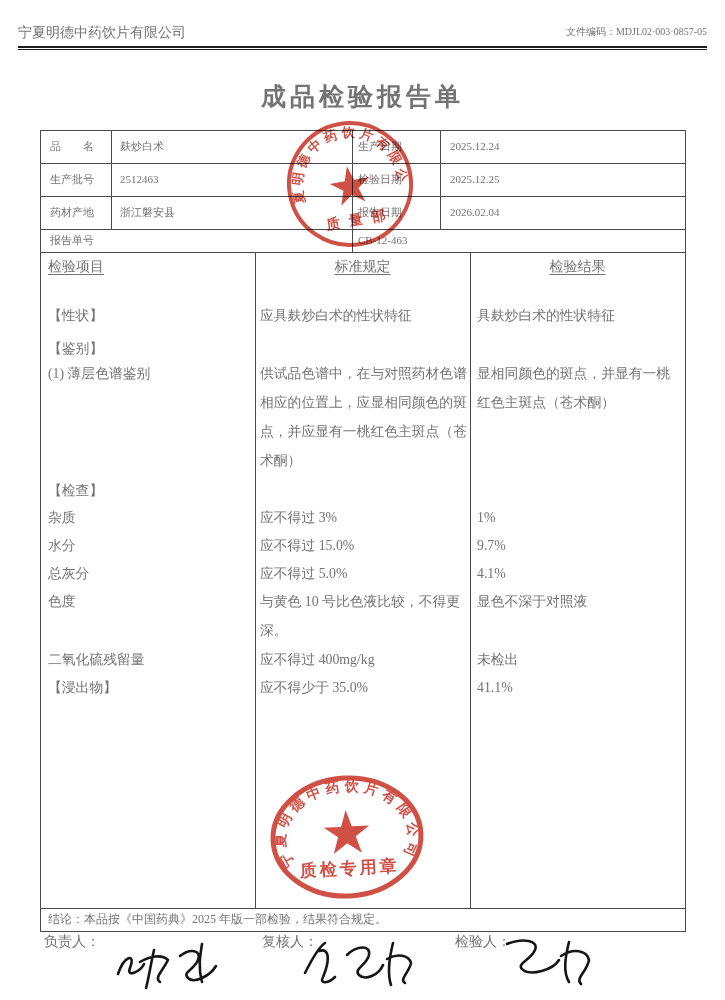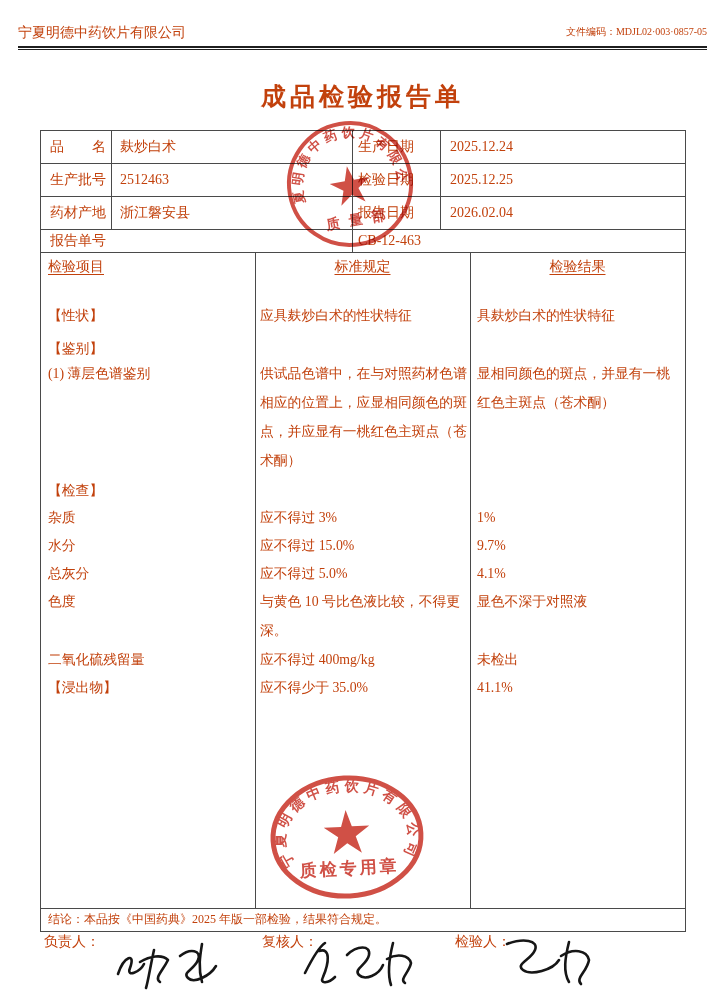--- a/index.html
+++ b/index.html
@@ -1,33 +1,33 @@
 <!DOCTYPE html>
 <html><head>
 <meta charset="utf-8">
 <style>
   html,body { margin:0; padding:0; background:#ffffff; }
   .page {
     position:relative; width:725px; height:1000px; background:#fff;
-    font-family:"Liberation Serif","DejaVu Serif",serif; color:#c2410c;
+    font-family:"Liberation Serif","DejaVu Serif",serif; color:#737373;
     overflow:hidden;
   }
   .abs { position:absolute; }
   
   .company { left:18px; top:24px; font-size:14px; }
   .doccode { right:18px; top:25px; font-size:10px; }
   .rule1 { left:18px; top:46px; width:689px; height:2px; background:#1f1f1f; }
   .rule2 { left:18px; top:49px; width:689px; height:1px; background:#1f1f1f; }
   .title { left:40px; top:80px; width:645px; text-align:center;
            font-size:25px; font-weight:bold; letter-spacing:4px; }
   
   .hline { position:absolute; left:40px; width:646px; height:1px; background:#4a4a4a; }
   .vline { position:absolute; width:1px; background:#4a4a4a; }
   
-  .cell { position:absolute; font-size:14px; line-height:33px; white-space:nowrap; }
+  .cell { position:absolute; font-size:11px; line-height:33px; white-space:nowrap; }
   .rowy0 { top:130px; height:33px; } .rowy1 { top:163px; height:33px; }
   .rowy2 { top:196px; height:33px; } .rowy3 { top:229px; height:23px; line-height:23px; }
   .lx1 { left:50px; } .vx1 { left:120px; } .lx2 { left:358px; } .vx2 { left:450px; }
   
   .thead { position:absolute; top:258px; font-size:14px; }
   .thead span { text-decoration:underline; text-underline-offset:3px; }
   .th1 { left:48px; } .th2 { left:255px; width:215px; text-align:center; }
   .th3 { left:470px; width:215px; text-align:center; }
   .trow { position:absolute; left:0; width:725px; }
   .tcell { position:absolute; font-size:13.8px; line-height:29px; }

